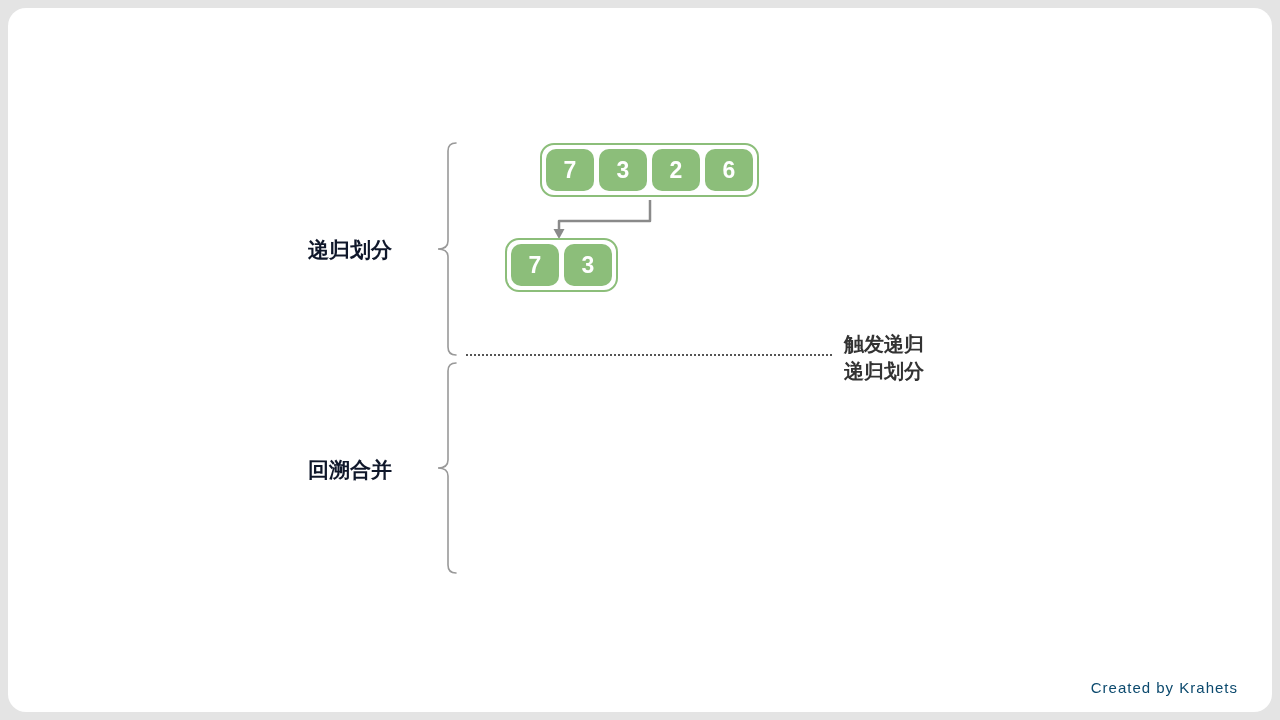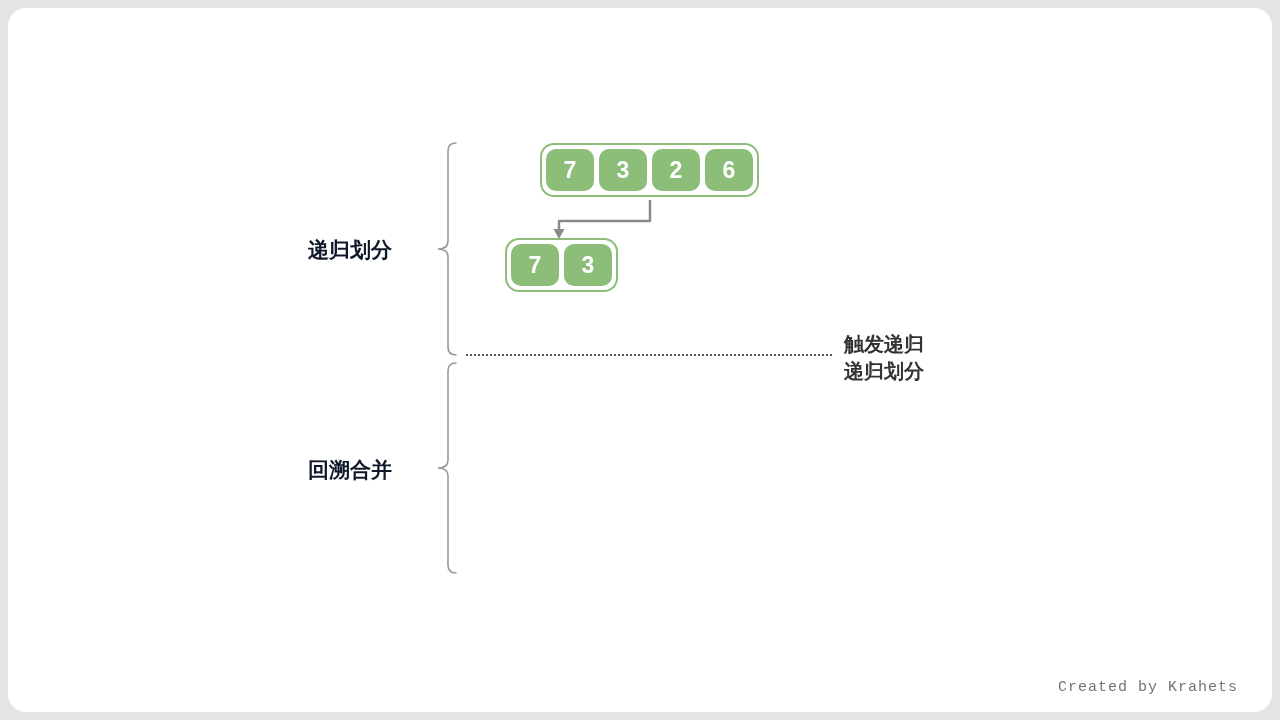--- a/index.html
+++ b/index.html
@@ -72,23 +72,23 @@
     font-size: 20px;
     font-weight: 700;
     color: #333333;
     line-height: 27px;
     white-space: nowrap;
   }
   .credit {
     position: absolute;
     right: 42px;
     bottom: 24px;
-    font-family: Liberation Mono, monospace;
+    font-family: Liberation Sans, sans-serif;
     font-size: 15px;
-    color: #737373;
+    color: #0c4a6e;
     letter-spacing: 1px;
   }
 </style>
 </head>
 <body>
 
 <div class="card"></div>
 
 <svg class="overlay-svg" viewBox="0 0 1280 720">
 

